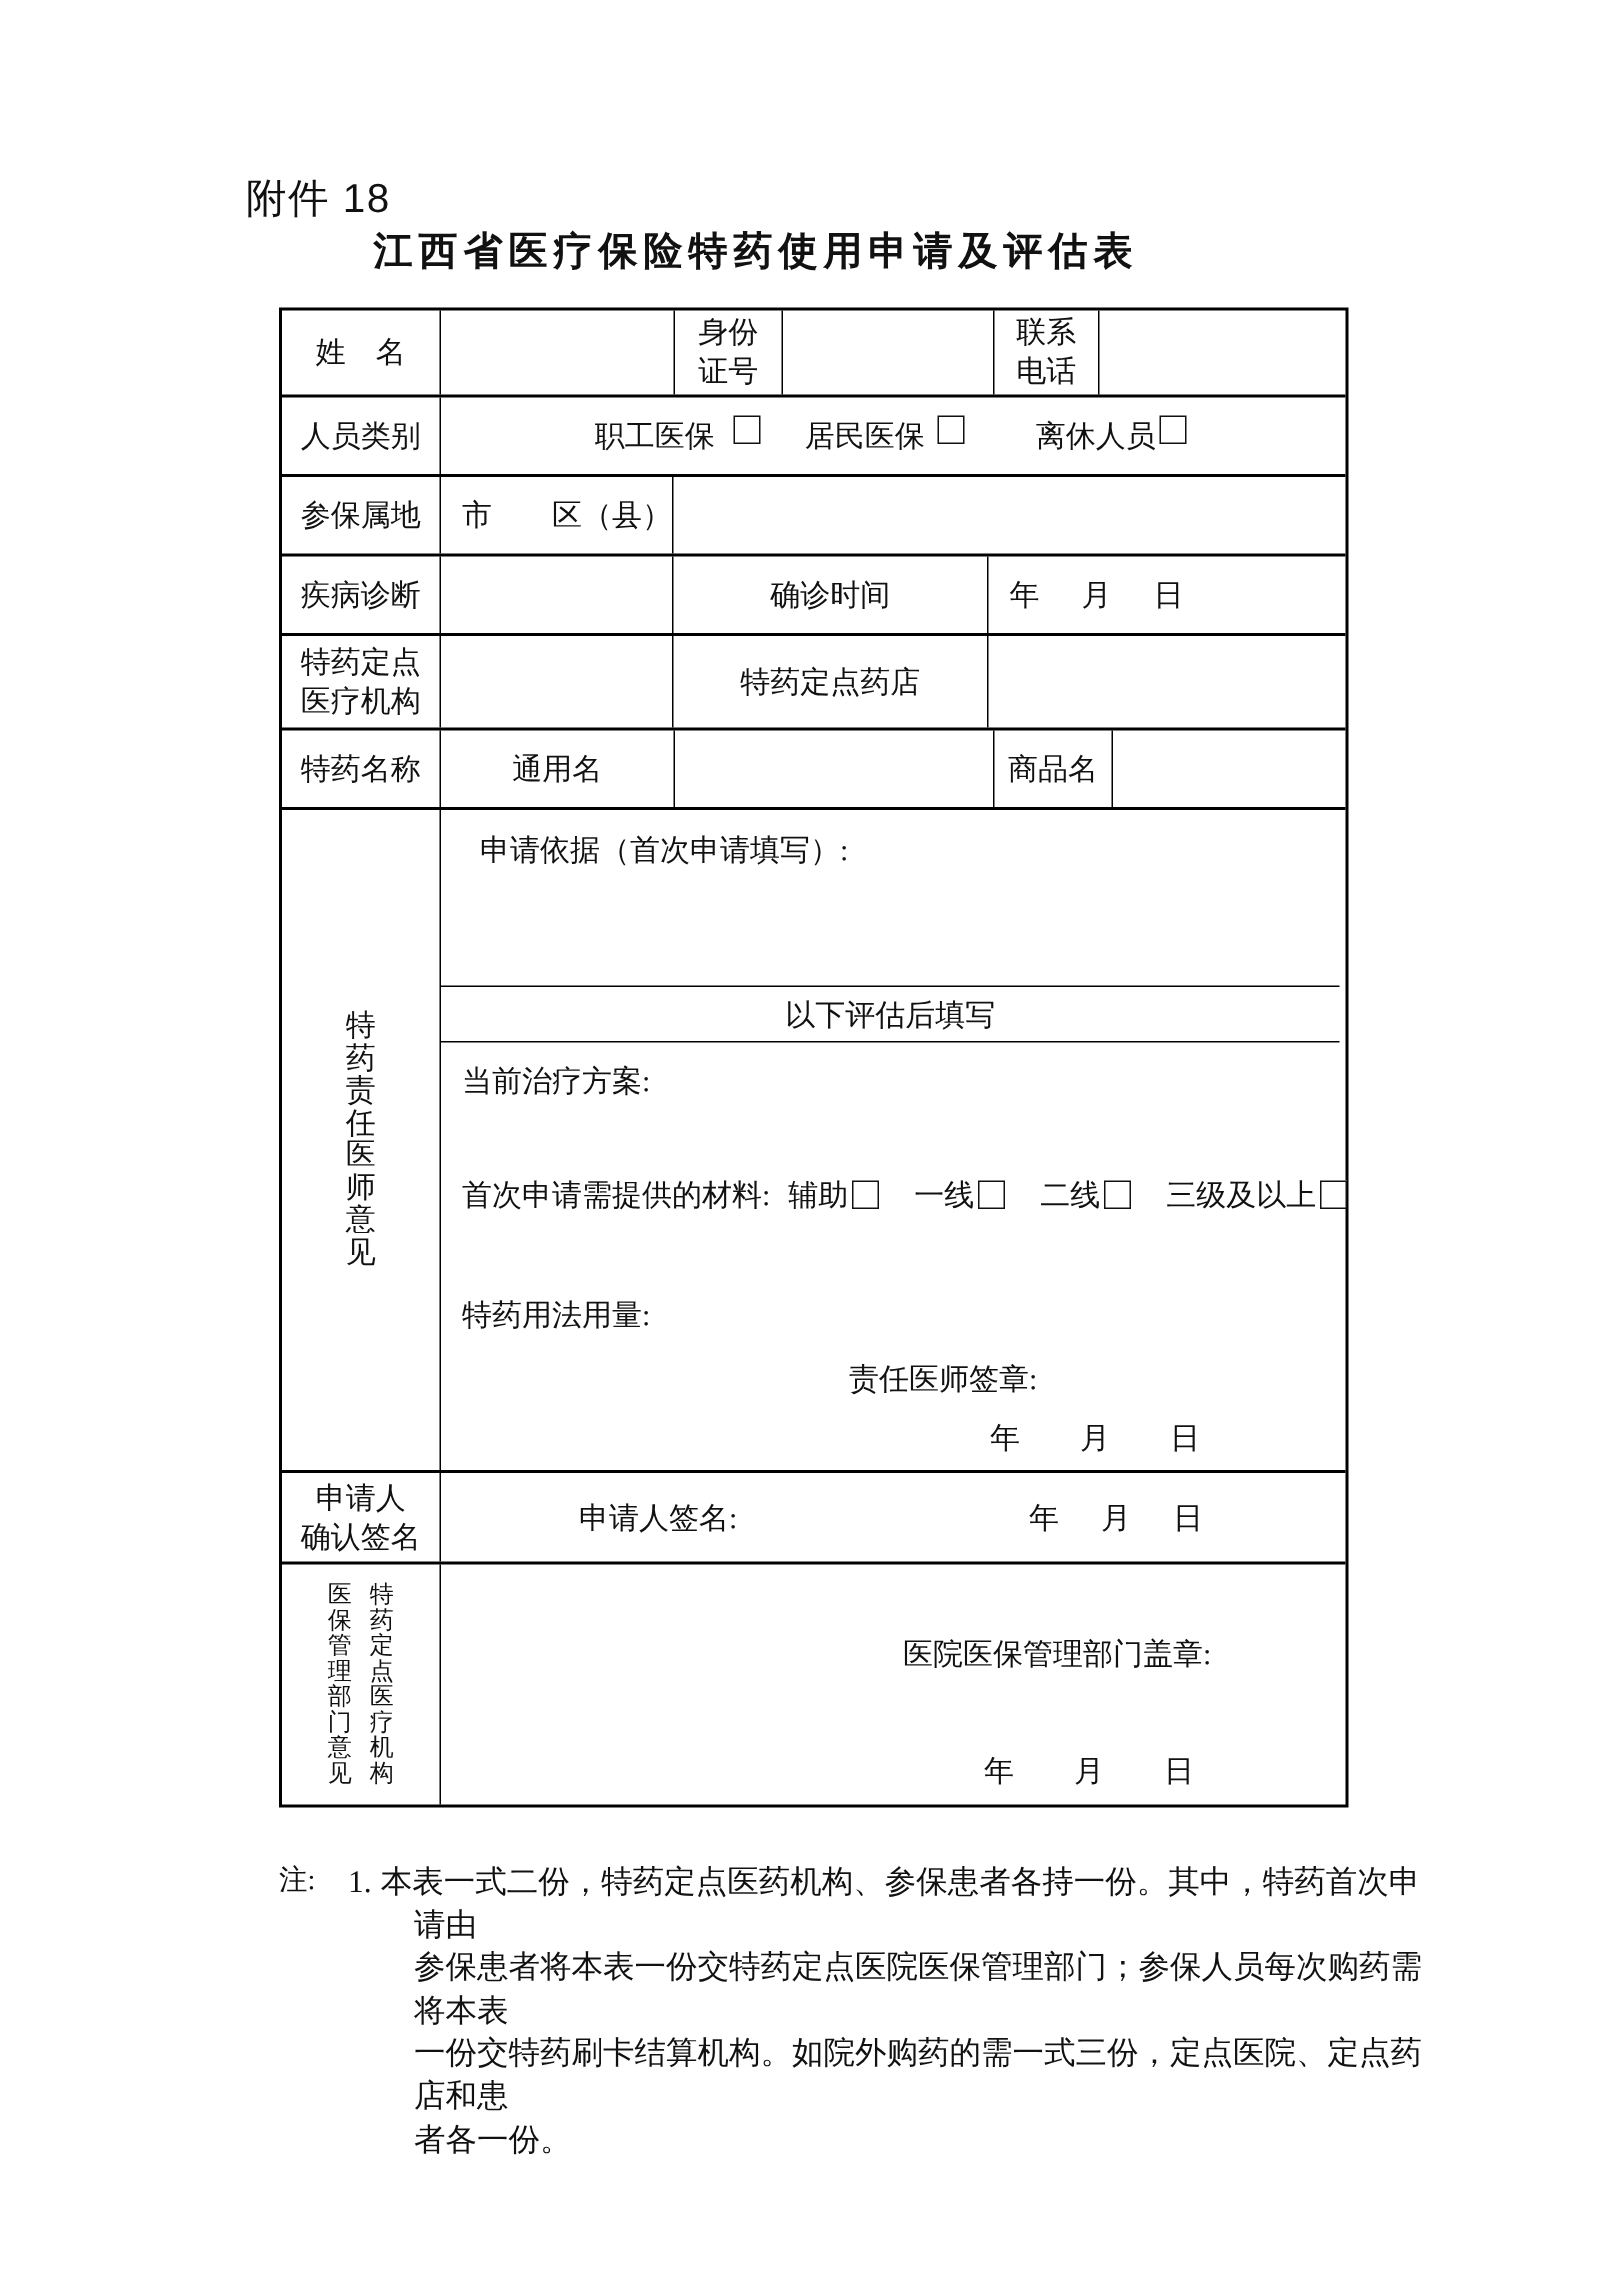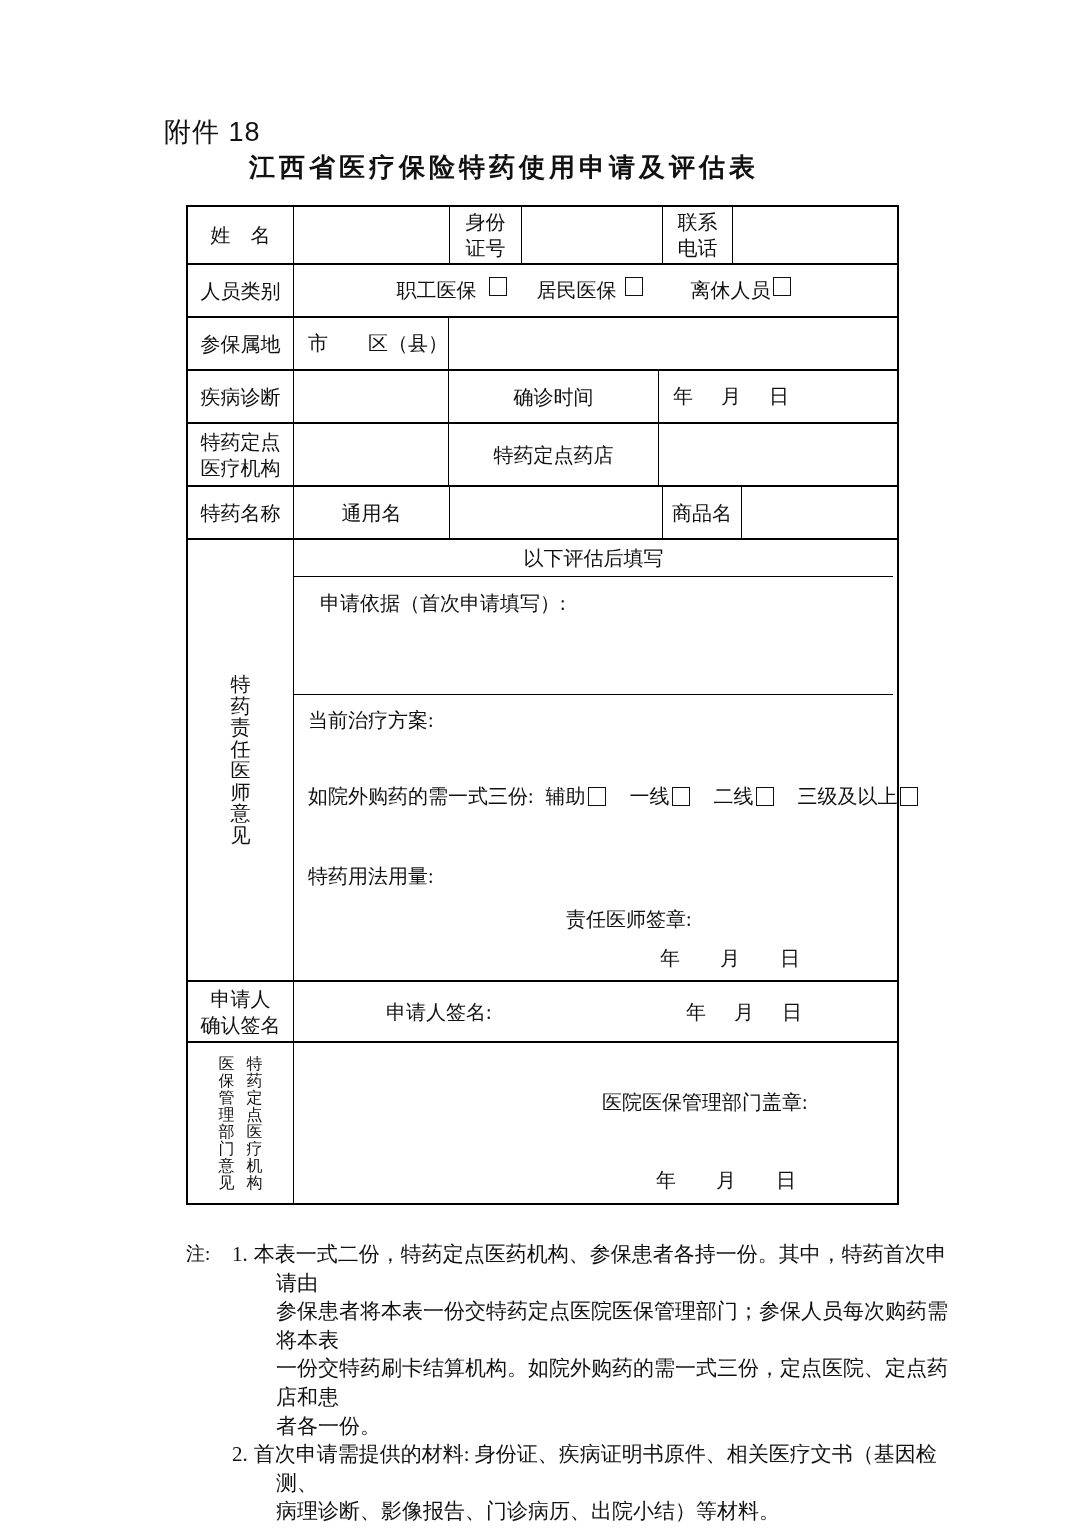--- a/index.html
+++ b/index.html
@@ -155,30 +155,30 @@
     <div class="row" style="height:442px">
       <div class="c vlab" style="width:106px">特
 药
 责
 任
 医
 师
 意
 见</div>
       <div class="sec7content" style="width:599px">
+        <div class="sub sub7a">
+          <span class="abs basis">申请依据（首次申请填写）:</span>
+        </div>
         <div class="sub sub7b">
           <span>以下评估后填写</span>
-        </div>
-        <div class="sub sub7a">
-          <span class="abs basis">申请依据（首次申请填写）:</span>
         </div>
         <div class="sub sub7c">
           <span class="abs curplan">当前治疗方案:</span>
           <div class="abs planline">
-            <span>如院外购药的需一式三份:</span>
+            <span>首次申请需提供的材料:</span>
             <span class="popt first">
                 <span>辅助</span>
                 <span class="cb"></span>
               </span>
             <span class="popt">
                 <span>一线</span>
                 <span class="cb"></span>
               </span>
             <span class="popt">
                 <span>二线</span>
@@ -233,17 +233,15 @@
     </div>
 
   </div>
 
   <div class="notes-label">注:</div>
   <div class="notes">
     <div class="note-item"><span class="note-no">1.</span><span>本表一式二份，特药定点医药机构、参保患者各持一份。其中，特药首次申请由
 参保患者将本表一份交特药定点医院医保管理部门；参保人员每次购药需将本表
 一份交特药刷卡结算机构。如院外购药的需一式三份，定点医院、定点药店和患
 者各一份。</span></div>
-    <div class="note-item"><span class="note-no">2.</span><span>首次申请需提供的材料: 身份证、疾病证明书原件、相关医疗文书（基因检测、
-病理诊断、影像报告、门诊病历、出院小结）等材料。</span></div>
   </div>
 
 </div>
 
 </body></html>

